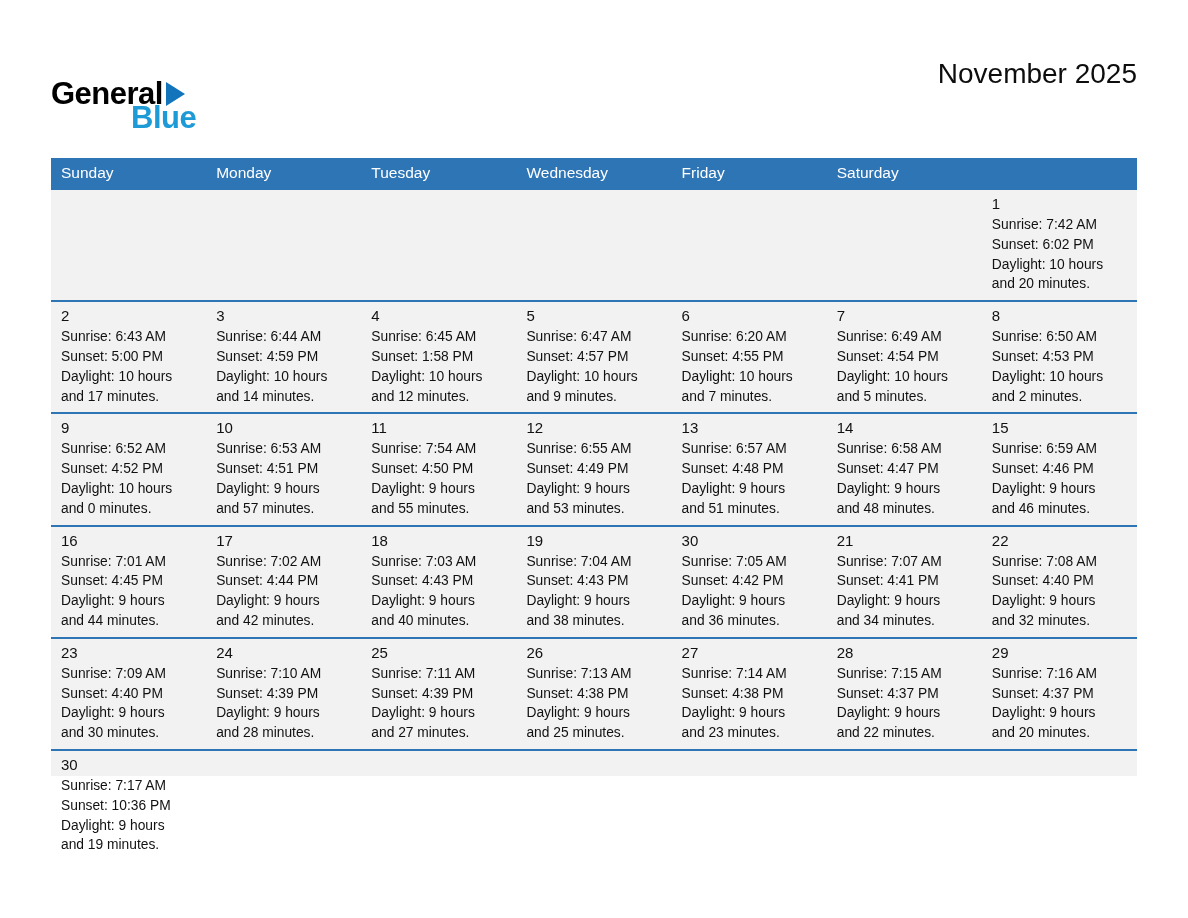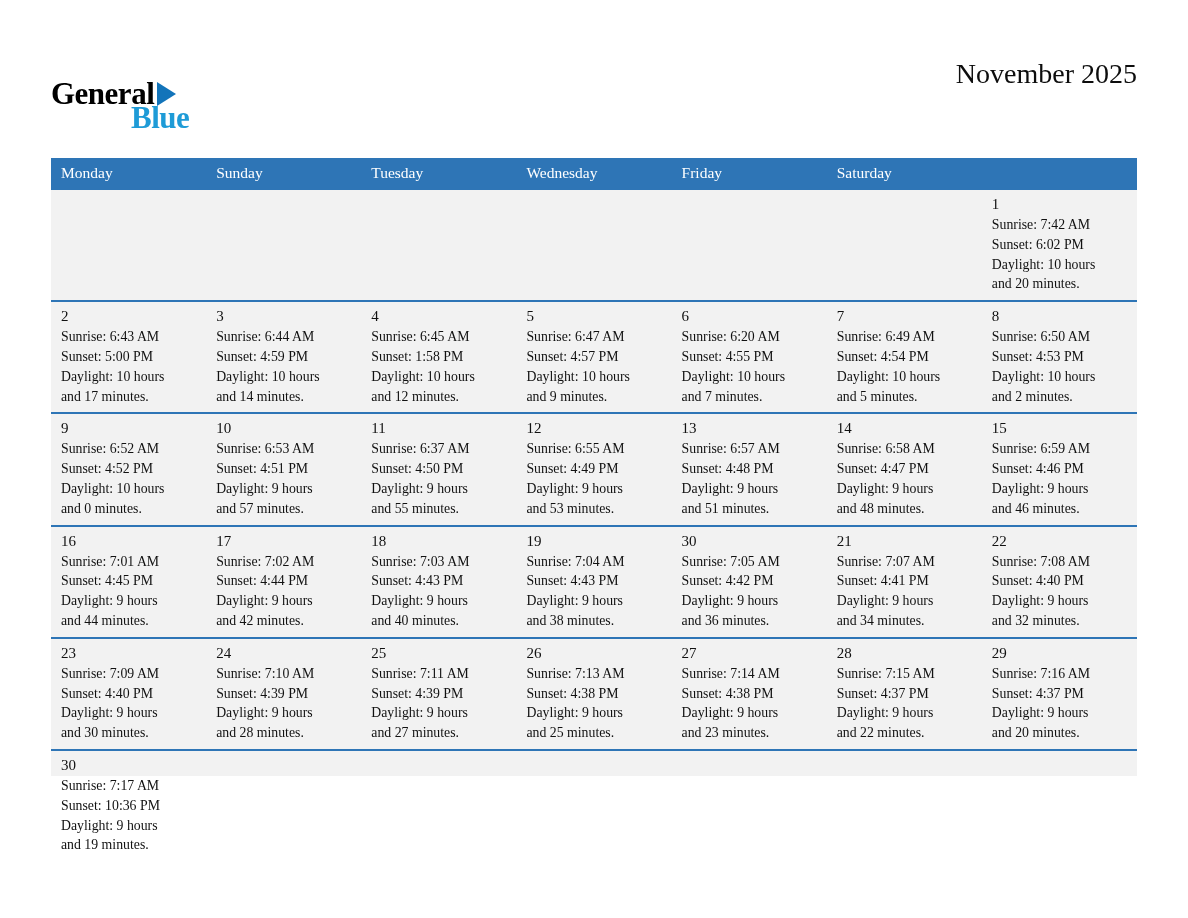--- a/index.html
+++ b/index.html
@@ -1,19 +1,19 @@
 <!DOCTYPE html>
 <html style="--header-bar: #2E75B6; --row-divider: #2E75B6; --row-bg: #F2F2F2; --logo-blue: #1E9BD7; --logo-triangle: #1274BA;"><head>
 <meta charset="utf-8">
 <style>
   html,body { margin:0; padding:0; background:#e8e8e8; }
   .page {
     width:1188px; height:918px; background:#ffffff; position:relative;
     margin:0 auto; overflow:hidden;
-    font-family:Liberation Serif, serif; color:#111;
+    font-family:Liberation Sans, sans-serif; color:#111;
   }
   .content { padding:0 51px; }
 
   
   .masthead {
     height:158px; box-sizing:border-box; padding-top:58px;
     display:flex; justify-content:space-between; align-items:flex-start;
   }
   .logo { line-height:1; margin-top:20px; }
   .logo-row1 { display:flex; align-items:center; }
@@ -65,22 +65,22 @@
         </div>
         <div class="logo-blue">Blue</div>
       </div>
       <div class="titles">
         <div class="month-title">November 2025</div>
       </div>
     </div>
 
     <div class="calendar">
       <div class="weekday-row">
+          <div class="weekday-cell">Sunday</div>
           <div class="weekday-cell">Monday</div>
-          <div class="weekday-cell">Sunday</div>
           <div class="weekday-cell">Tuesday</div>
           <div class="weekday-cell">Wednesday</div>
           <div class="weekday-cell">Friday</div>
           <div class="weekday-cell">Saturday</div>
         </div>
       <div>
           <div class="week first">
             <div class="cell">
               <div class="day-num"></div>
             </div>
@@ -168,21 +168,21 @@
             </div>
             <div class="cell">
               <div class="day-num">10</div>
               <div class="day-line">Sunrise: 6:53 AM</div>
               <div class="day-line">Sunset: 4:51 PM</div>
               <div class="day-line">Daylight: 9 hours</div>
               <div class="day-line">and 57 minutes.</div>
             </div>
             <div class="cell">
               <div class="day-num">11</div>
-              <div class="day-line">Sunrise: 6:37 AM</div>
+              <div class="day-line">Sunrise: 7:54 AM</div>
               <div class="day-line">Sunset: 4:50 PM</div>
               <div class="day-line">Daylight: 9 hours</div>
               <div class="day-line">and 55 minutes.</div>
             </div>
             <div class="cell">
               <div class="day-num">12</div>
               <div class="day-line">Sunrise: 6:55 AM</div>
               <div class="day-line">Sunset: 4:49 PM</div>
               <div class="day-line">Daylight: 9 hours</div>
               <div class="day-line">and 53 minutes.</div>

